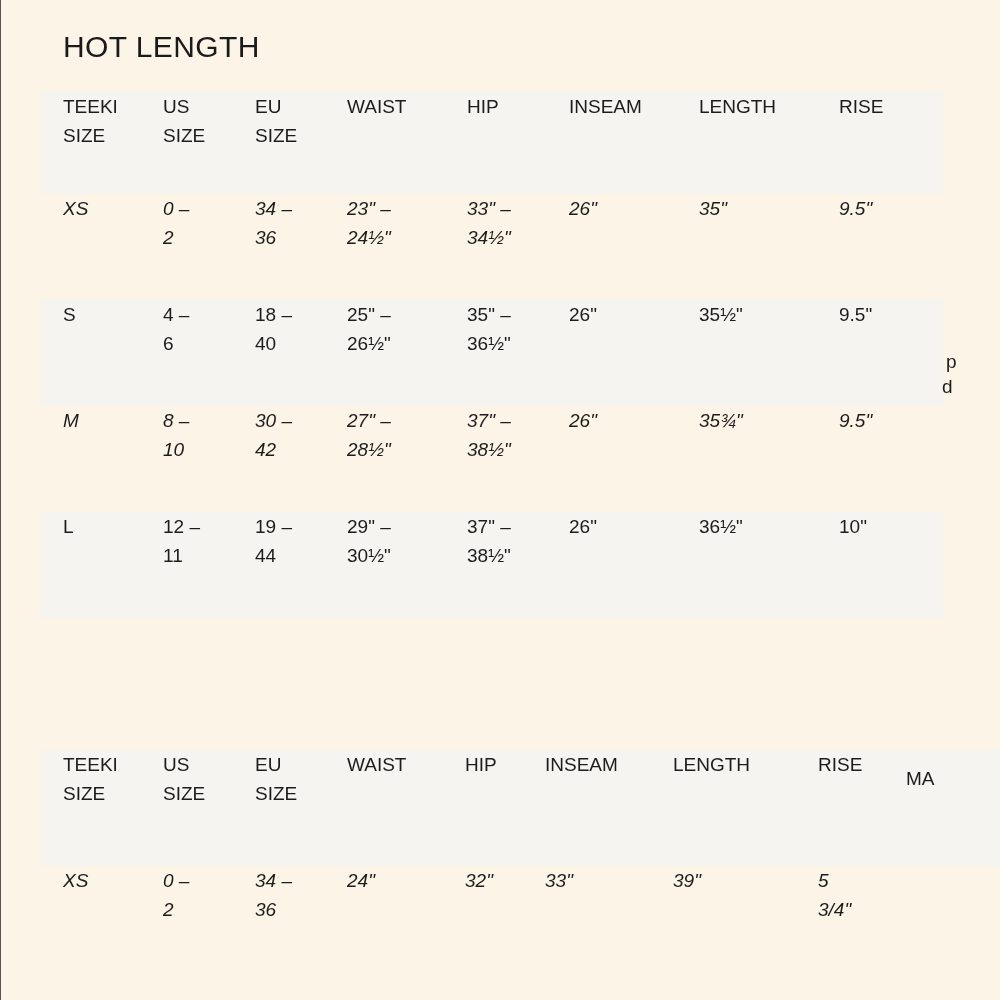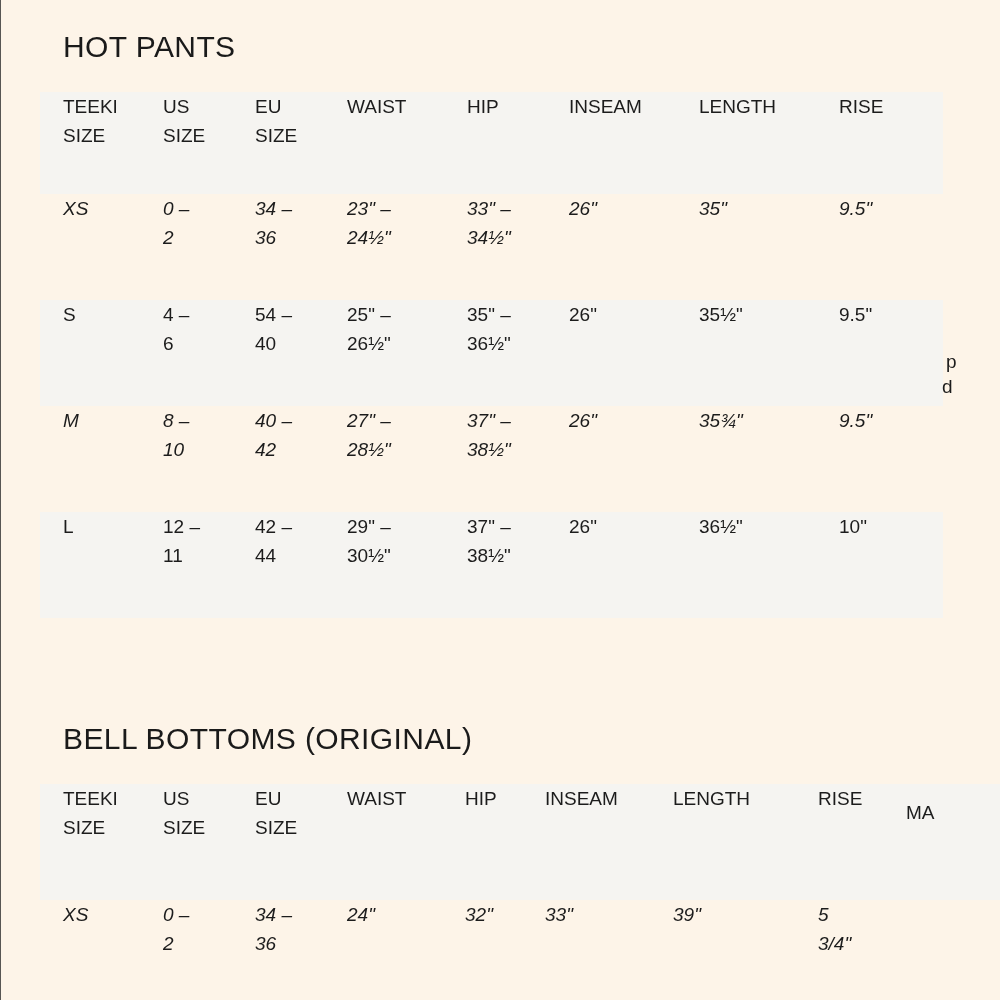--- a/index.html
+++ b/index.html
@@ -108,21 +108,21 @@
     white-space: nowrap;
     line-height: 1.55;
   }
 </style>
 </head>
 <body>
 
 <div class="viewport">
 
   <div class="section" style="top:30px;">
-    <h2 class="section-title">HOT PANTS</h2>
+    <h2 class="section-title">HOT LENGTH</h2>
 
     <div class="table-wrap" style="margin-top:28px;">
       <table class="size-table tbl-hot">
         <thead>
           <tr class="row-head">
             <th class="cell-lines">TEEKI
 SIZE</th>
             <th class="cell-lines">US
 SIZE</th>
             <th class="cell-lines">EU
@@ -146,68 +146,67 @@
             <td class="cell-lines">33" –
 34½"</td>
             <td class="cell-lines">26"</td>
             <td class="cell-lines">35"</td>
             <td class="cell-lines">9.5"</td>
           </tr>
           <tr class="row-alt">
             <td class="cell-lines">S</td>
             <td class="cell-lines">4 –
 6</td>
-            <td class="cell-lines">54 –
+            <td class="cell-lines">18 –
 40</td>
             <td class="cell-lines">25" –
 26½"</td>
             <td class="cell-lines">35" –
 36½"</td>
             <td class="cell-lines">26"</td>
             <td class="cell-lines">35½"</td>
             <td class="cell-lines">9.5"</td>
           </tr>
           <tr class="row-plain">
             <td class="cell-lines">M</td>
             <td class="cell-lines">8 –
 10</td>
-            <td class="cell-lines">40 –
+            <td class="cell-lines">30 –
 42</td>
             <td class="cell-lines">27" –
 28½"</td>
             <td class="cell-lines">37" –
 38½"</td>
             <td class="cell-lines">26"</td>
             <td class="cell-lines">35¾"</td>
             <td class="cell-lines">9.5"</td>
           </tr>
           <tr class="row-alt">
             <td class="cell-lines">L</td>
             <td class="cell-lines">12 –
 11</td>
-            <td class="cell-lines">42 –
+            <td class="cell-lines">19 –
 44</td>
             <td class="cell-lines">29" –
 30½"</td>
             <td class="cell-lines">37" –
 38½"</td>
             <td class="cell-lines">26"</td>
             <td class="cell-lines">36½"</td>
             <td class="cell-lines">10"</td>
           </tr>
         </tbody>
       </table>
     </div>
   </div>
 
   <div class="overflow-frag" style="top:347px; left:946px;">p</div>
   <div class="overflow-frag" style="top:372px; left:942px;">d</div>
 
   <div class="section" style="top:722px;">
-    <h2 class="section-title">BELL BOTTOMS (ORIGINAL)</h2>
 
     <div class="table-wrap" style="margin-top:28px;">
       <table class="size-table tbl-bell">
         <thead>
           <tr class="row-head">
             <th class="cell-lines">TEEKI
 SIZE</th>
             <th class="cell-lines">US
 SIZE</th>
             <th class="cell-lines">EU

